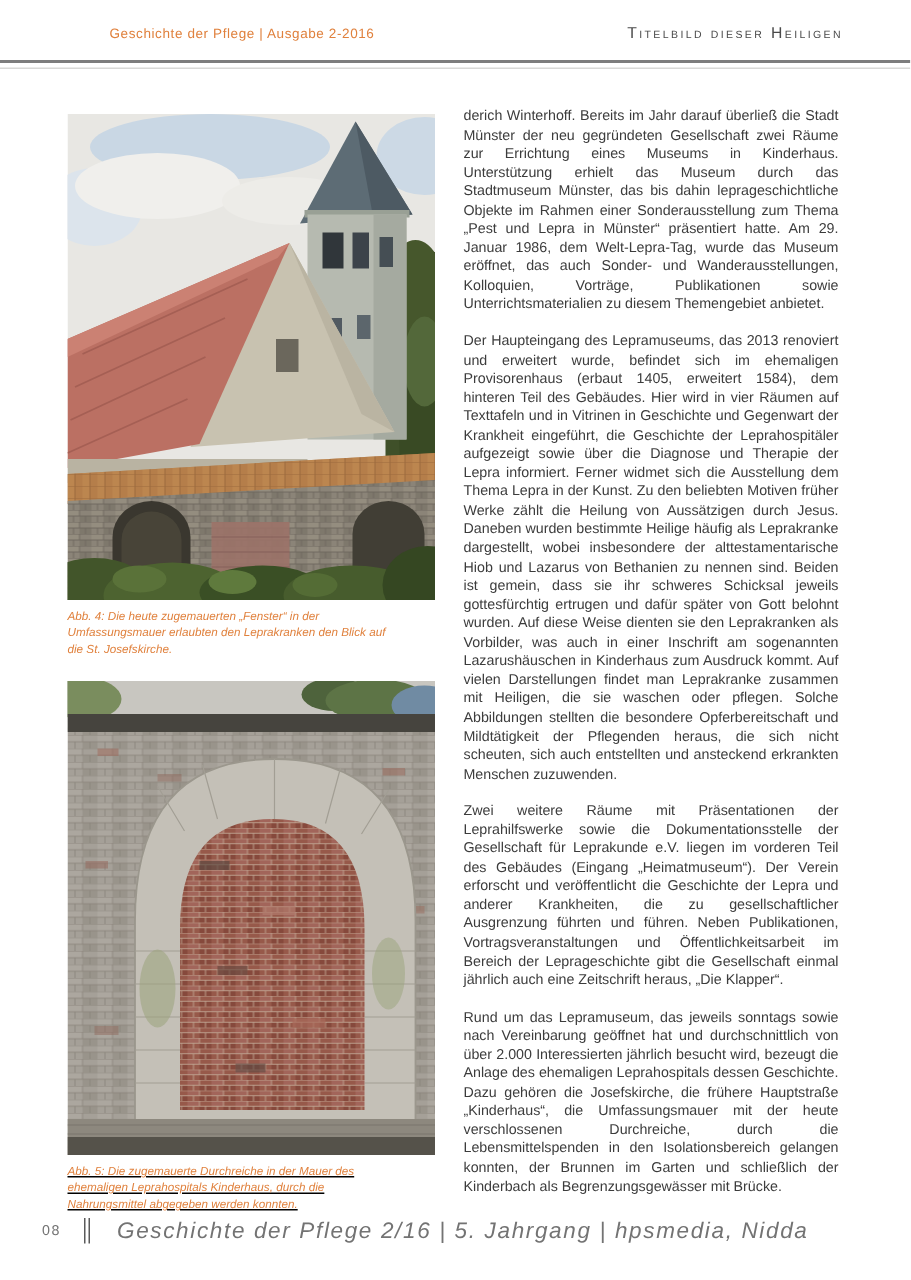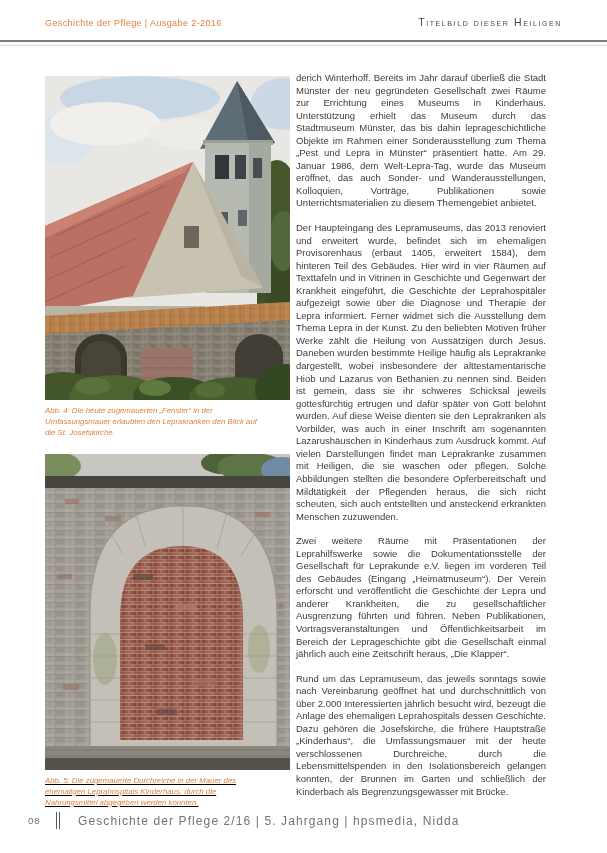--- a/index.html
+++ b/index.html
@@ -17,20 +17,21 @@
     position: absolute;
     top: 16px; left: 45px; right: 45px;
     display: flex;
     justify-content: space-between;
     align-items: baseline;
   }
   .header-left {
     font-size: 9px;
     letter-spacing: 0.4px;
     color: #e0813d;
+    margin-left: 28px;
   }
   .header-right {
     font-variant: small-caps;
     font-size: 10.5px;
     letter-spacing: 1.6px;
     color: #4a4a4a;
   }
   .rule-dark {
     position: absolute;
     top: 40px; left: 0; width: 607px;
@@ -54,21 +55,21 @@
     font-style: italic;
     line-height: 11px;
     color: #e0813d;
     width: 215px;
     margin-top: 5px;
   }
   .fig2 { margin-top: 16px; text-decoration: underline; }
   
   .text-col {
     position: absolute;
-    left: 296px; top: 72px;
+    left: 309px; top: 72px;
     width: 250px;
   }
   .text-col p {
     font-size: 9.5px;
     line-height: 12.55px;
     color: #3c3c3c;
     text-align: justify;
     hyphens: auto;
     -webkit-hyphens: auto;
     margin-bottom: 12px;
@@ -87,23 +88,24 @@
     width: 22px;
   }
   .footer-divider {
     width: 4px;
     height: 17px;
     border-left: 1px solid #5a5a5a;
     border-right: 1px solid #5a5a5a;
     margin: 0 8px 0 6px;
   }
   .footer-journal {
-    font-size: 12px;
+    font-size: 15px;
     letter-spacing: 1.1px;
     padding-left: 10px;
+    font-style: italic;
   }
 </style>
 </head>
 <body>
 
 <div class="page">
 
   <div class="header">
     <span class="header-left">Geschichte der Pflege | Ausgabe 2-2016</span>
     <span class="header-right">Titelbild dieser Heiligen</span>

